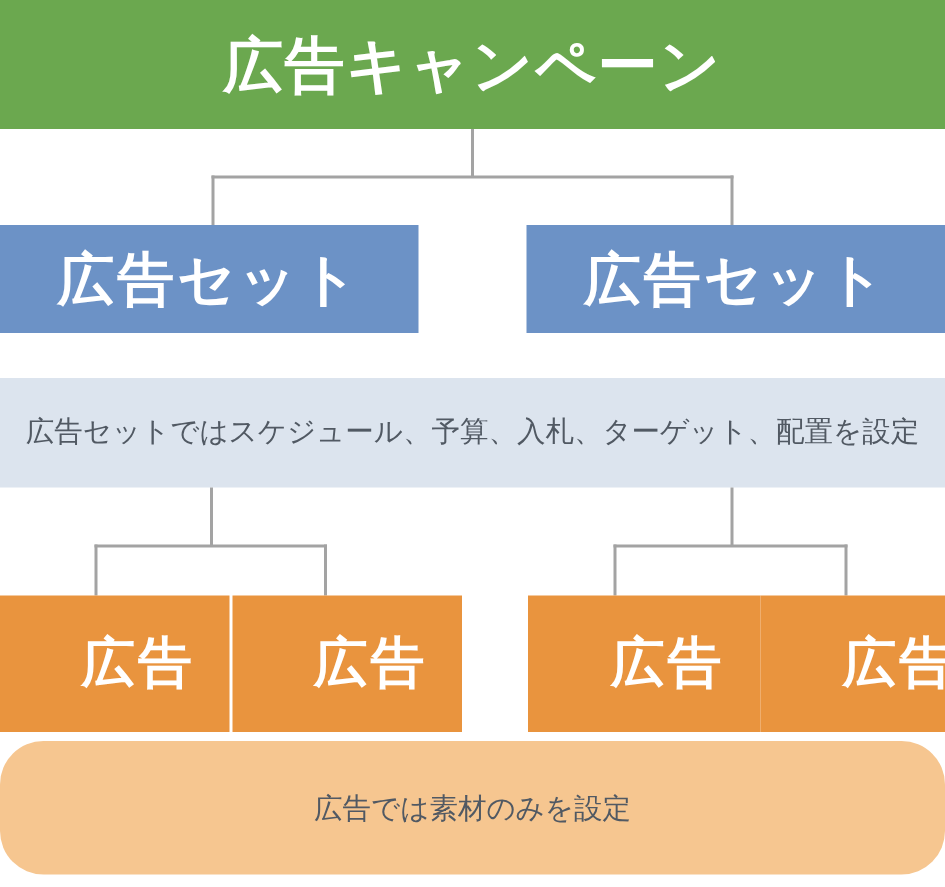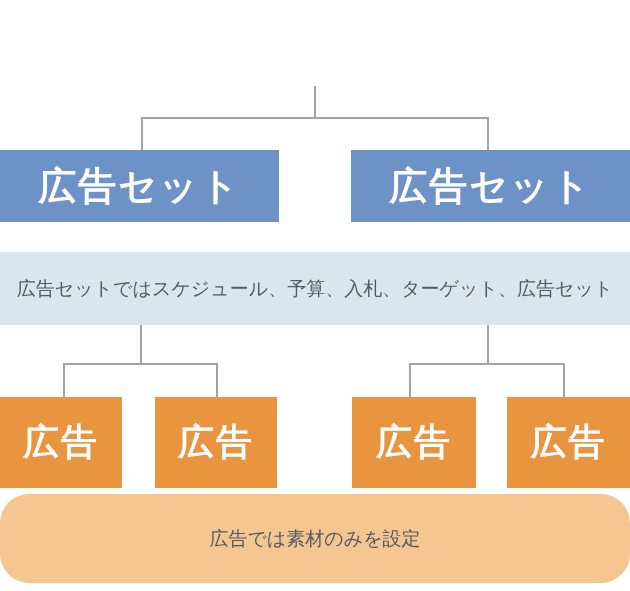--- a/index.html
+++ b/index.html
@@ -41,55 +41,59 @@
     display: flex; flex-direction: row; align-items: center; justify-content: center;
     text-align: center;
   }
   .box-orange {
     top: 397px; height: 91px;
     background: var(--orange);
     color: var(--box-text);
     font-size: 36px; font-weight: bold;
     display: flex; align-items: center; justify-content: center;
     letter-spacing: 2px;
+    padding-left: 31px;
   }
   .bar-note-peach {
     left: 0; top: 494px; width: 630px; height: 89px;
     background: var(--peach);
     color: var(--note-text);
     font-size: 19px;
     display: flex; align-items: center; justify-content: center;
     text-align: center;
     border-radius: 29px;
   }
   .line {
     background: var(--line-gray);
   }
 </style>
 </head>
 <body>
 
 <div id="canvas">
 
+  <div class="abs banner-green">
+    <span>広告キャンペーン</span>
+  </div>
 
   <div class="abs line" style="left:314px; top:86px;  width:2px;   height:32px;"></div>
   <div class="abs line" style="left:141px; top:117px; width:348px; height:2px;"></div>
   <div class="abs line" style="left:141px; top:117px; width:2px;   height:33px;"></div>
   <div class="abs line" style="left:487px; top:117px; width:2px;   height:33px;"></div>
 
   <div class="abs box-blue" style="left:0px;   width:279px;">
     <span>広告セット</span>
   </div>
   <div class="abs box-blue" style="left:351px; width:279px;">
     <span>広告セット</span>
   </div>
 
   <div class="abs bar-note-blue">
     <span>広告セットではスケジュール、予算、入札、</span>
-    <span>ターゲット、広告セット</span>
+    <span>ターゲット、配置を設定</span>
   </div>
 
   <div class="abs line" style="left:140px; top:325px; width:2px;   height:39px;"></div>
   <div class="abs line" style="left:487px; top:325px; width:2px;   height:39px;"></div>
   <div class="abs line" style="left:63px;  top:363px; width:155px; height:2px;"></div>
   <div class="abs line" style="left:409px; top:363px; width:156px; height:2px;"></div>
   <div class="abs line" style="left:63px;  top:363px; width:2px;   height:34px;"></div>
   <div class="abs line" style="left:216px; top:363px; width:2px;   height:34px;"></div>
   <div class="abs line" style="left:409px; top:363px; width:2px;   height:34px;"></div>
   <div class="abs line" style="left:563px; top:363px; width:2px;   height:34px;"></div>

